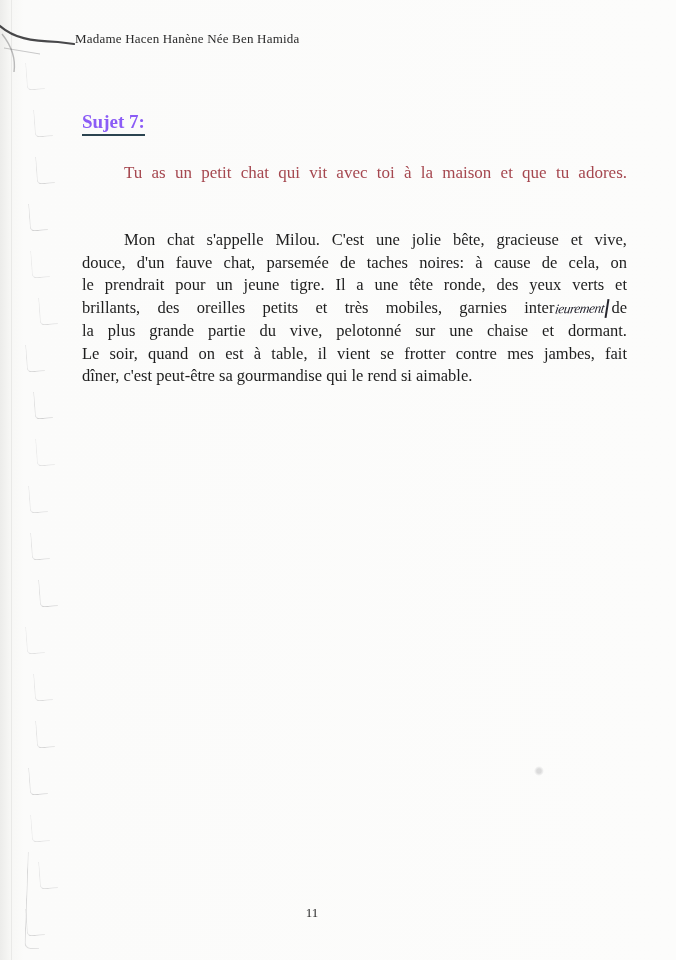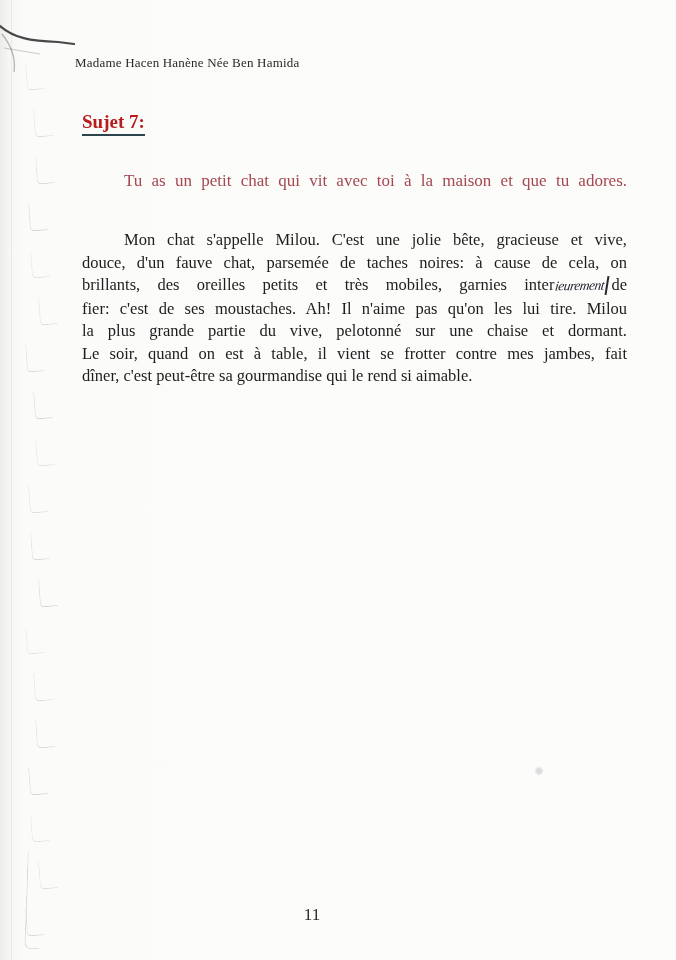--- a/index.html
+++ b/index.html
@@ -33,32 +33,32 @@
     border-bottom:1px solid rgba(90,90,95,0.18);
     transform:rotate(2deg);
     border-bottom-left-radius:6px;
   }
   .tiny-smudge{
     position:absolute;left:534px;top:766px;width:10px;height:10px;
     background:radial-gradient(circle,rgba(120,120,125,0.25) 0 30%,transparent 70%);
   }
   .header-name{
     position:absolute;left:75px;top:31px;
-    font-size:13px;color:#2a2a2a;letter-spacing:.2px;margin-top:24px;
+    font-size:13px;color:#2a2a2a;letter-spacing:.2px;
   }
   .subject-title{
     position:absolute;left:82px;top:111px;
-    font-size:19px;font-weight:bold;color:#b91c1c;
+    font-size:19px;font-weight:bold;color:#8b5cf6;
     border-bottom:2.5px solid #2b4450;padding-bottom:1px;
   }
   .prompt{
     position:absolute;left:82px;top:160px;width:545px;
     font-size:17px;line-height:26px;color:#a5474f;
   }
-  .prompt-line{text-align:justify;margin-top:8px;}
+  .prompt-line{text-align:justify;}
   .prompt-line.first{text-indent:42px;text-align-last:justify;}
   .essay{
     position:absolute;left:82px;top:229px;width:545px;
     font-size:16.5px;line-height:22.5px;color:#1d1d1d;
   }
   .essay-line{text-align:justify;text-align-last:justify;}
   .essay-line.first{text-indent:42px;}
   .essay-line.last{text-align-last:left;}
   .handwriting{
     display:inline-block;
@@ -67,21 +67,21 @@
     letter-spacing:-0.5px;color:#23232e;
     margin:0 1px;
   }
   .hand-stroke{
     display:inline-block;width:2px;height:19px;
     background:#26262e;transform:rotate(9deg);
     vertical-align:-5px;margin:0 3px 0 1px;
   }
   .page-number{
     position:absolute;left:0;top:905px;width:624px;
-    text-align:center;font-size:17px;color:#2a2a2a;
+    text-align:center;font-size:13px;color:#2a2a2a;
   }
 </style>
 </head>
 <body>
 
 <div class="paper"></div>
 <div class="paper-edge-line"></div>
 
 <svg class="corner-swoosh" width="90" height="60">
   <path d="M0,12 C14,24 30,27 58,28 L74,30" fill="none" stroke="rgba(40,40,42,0.85)" stroke-width="2.2" stroke-linecap="round"></path>
@@ -117,20 +117,20 @@
 
 <div class="subject-title">Sujet 7:</div>
 
 <div class="prompt">
   <div class="prompt-line first">Tu as un petit chat qui vit avec toi à la maison et que tu adores.</div>
 </div>
 
 <div class="essay" id="essay">
     <div class="essay-line first">Mon chat s'appelle Milou. C'est une jolie bête, gracieuse et vive,</div>
     <div class="essay-line">douce, d'un fauve chat, parsemée de taches noires: à cause de cela, on</div>
+    <div class="essay-line">le prendrait pour un jeune tigre. Il a une tête ronde, des yeux verts et</div>
     <div class="essay-line"><span>brillants, des oreilles petits et très mobiles, garnies inter</span><span class="handwriting">ieurement</span><span class="hand-stroke"></span><span>de</span></div>
-    <div class="essay-line">fier: c'est de ses moustaches. Ah! Il n'aime pas qu'on les lui tire. Milou</div>
     <div class="essay-line">la plus grande partie du vive, pelotonné sur une chaise et dormant.</div>
     <div class="essay-line">Le soir, quand on est à table, il vient se frotter contre mes jambes, fait</div>
     <div class="essay-line last">dîner, c'est peut-être sa gourmandise qui le rend si aimable.</div>
   </div>
 
 <div class="page-number">11</div>
 
 </body></html>

